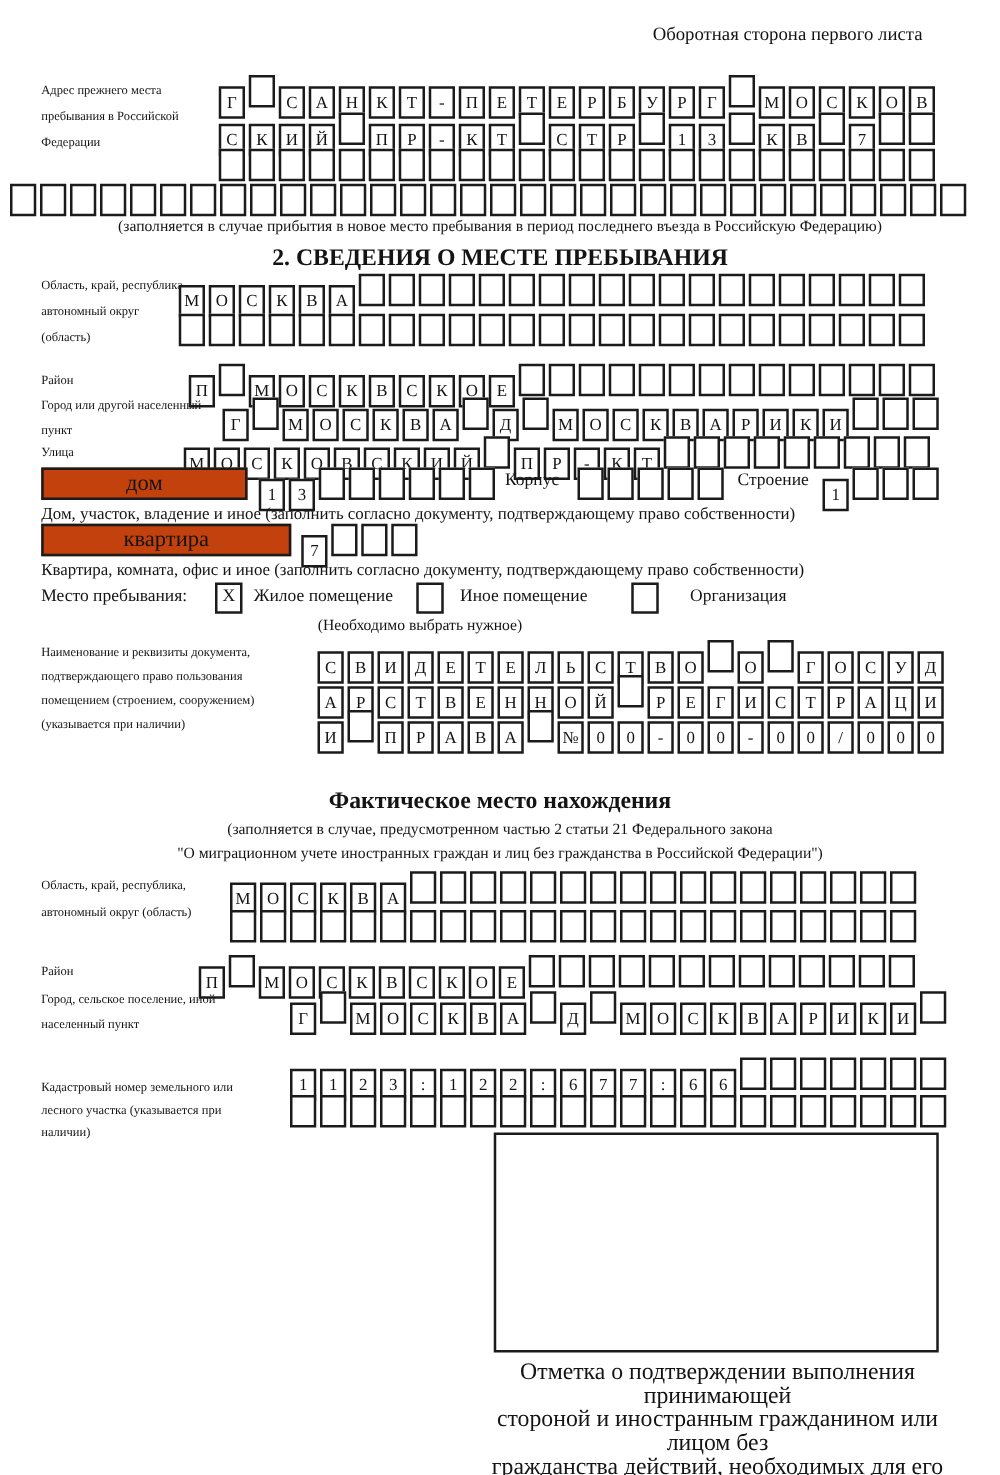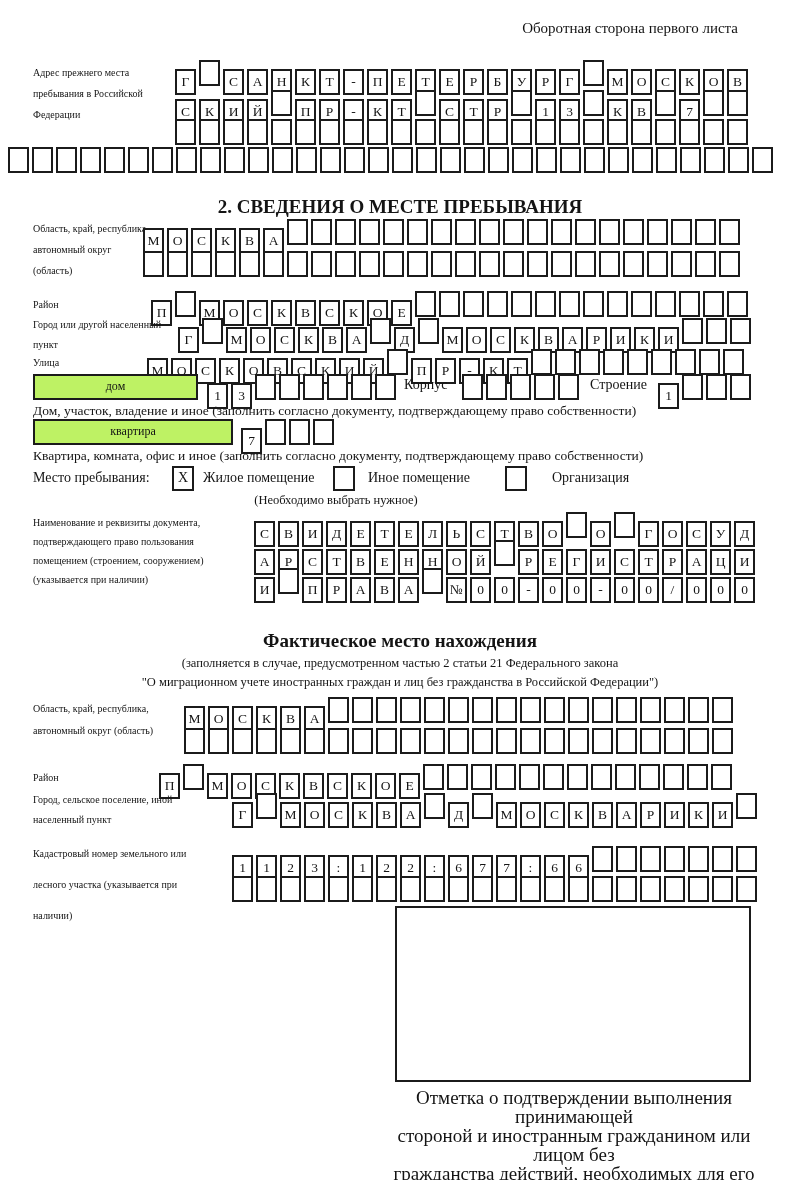--- a/index.html
+++ b/index.html
@@ -8,39 +8,40 @@
   .lbl{position:absolute;font-size:10px;line-height:21px;color:#141414;}
   .cellrow{position:absolute;white-space:nowrap;font-size:0;}
   .cell{display:inline-block;box-sizing:border-box;width:21px;height:26px;
         border:2px solid #1b1b1b;margin-right:3px;text-align:center;
         font-size:13.5px;line-height:21px;color:#141414;background:#fff;}
   .title{position:absolute;left:0;width:100%;text-align:center;font-weight:bold;
          font-size:19px;color:#141414;}
   .note{position:absolute;left:0;width:100%;text-align:center;font-size:12.5px;color:#141414;}
   .caption{position:absolute;font-size:14px;white-space:nowrap;color:#141414;}
   .bigfield{position:absolute;box-sizing:border-box;height:26px;border:2px solid #1b1b1b;
-            text-align:center;font-size:12px;line-height:21px;background:#bef264;}
+            text-align:center;font-size:18px;line-height:21px;background:#c2410c;}
   .chk{position:absolute;box-sizing:border-box;width:22px;height:25px;border:2px solid #1b1b1b;
        text-align:center;font-size:14px;line-height:20px;background:#fff;}
   .stamp{position:absolute;box-sizing:border-box;border:2px solid #1b1b1b;background:#fff;}
   .stampnote{position:absolute;text-align:center;font-size:19px;line-height:19px;color:#141414;}
   .hdr{position:absolute;font-size:15px;color:#141414;white-space:nowrap;}
 </style>
 </head>
 <body>
 
 <div class="page">
 
   <div class="hdr" style="top:20px;right:62px;">Оборотная сторона первого листа</div>
 
   <div class="lbl" style="left:33px;top:62px;width:140px;">Адрес прежнего места пребывания в Российской Федерации</div>
   <div class="cellrow" style="left:175px;top:60px;"><span class="cell">Г</span><span class="cell"></span><span class="cell">С</span><span class="cell">А</span><span class="cell">Н</span><span class="cell">К</span><span class="cell">Т</span><span class="cell">-</span><span class="cell">П</span><span class="cell">Е</span><span class="cell">Т</span><span class="cell">Е</span><span class="cell">Р</span><span class="cell">Б</span><span class="cell">У</span><span class="cell">Р</span><span class="cell">Г</span><span class="cell"></span><span class="cell">М</span><span class="cell">О</span><span class="cell">С</span><span class="cell">К</span><span class="cell">О</span><span class="cell">В</span></div>
   <div class="cellrow" style="left:175px;top:90px;"><span class="cell">С</span><span class="cell">К</span><span class="cell">И</span><span class="cell">Й</span><span class="cell"></span><span class="cell">П</span><span class="cell">Р</span><span class="cell">-</span><span class="cell">К</span><span class="cell">Т</span><span class="cell"></span><span class="cell">С</span><span class="cell">Т</span><span class="cell">Р</span><span class="cell"></span><span class="cell">1</span><span class="cell">3</span><span class="cell"></span><span class="cell">К</span><span class="cell">В</span><span class="cell"></span><span class="cell">7</span><span class="cell"></span><span class="cell"></span></div>
   <div class="cellrow" style="left:175px;top:119px;"><span class="cell"></span><span class="cell"></span><span class="cell"></span><span class="cell"></span><span class="cell"></span><span class="cell"></span><span class="cell"></span><span class="cell"></span><span class="cell"></span><span class="cell"></span><span class="cell"></span><span class="cell"></span><span class="cell"></span><span class="cell"></span><span class="cell"></span><span class="cell"></span><span class="cell"></span><span class="cell"></span><span class="cell"></span><span class="cell"></span><span class="cell"></span><span class="cell"></span><span class="cell"></span><span class="cell"></span></div>
   <div class="cellrow" style="left:8px;top:147px;"><span class="cell"></span><span class="cell"></span><span class="cell"></span><span class="cell"></span><span class="cell"></span><span class="cell"></span><span class="cell"></span><span class="cell"></span><span class="cell"></span><span class="cell"></span><span class="cell"></span><span class="cell"></span><span class="cell"></span><span class="cell"></span><span class="cell"></span><span class="cell"></span><span class="cell"></span><span class="cell"></span><span class="cell"></span><span class="cell"></span><span class="cell"></span><span class="cell"></span><span class="cell"></span><span class="cell"></span><span class="cell"></span><span class="cell"></span><span class="cell"></span><span class="cell"></span><span class="cell"></span><span class="cell"></span><span class="cell"></span><span class="cell"></span></div>
+  <div class="note" style="top:174px;">(заполняется в случае прибытия в новое место пребывания в период последнего въезда в Российскую Федерацию)</div>
 
   <div class="title" style="top:196px;">2. СВЕДЕНИЯ О МЕСТЕ ПРЕБЫВАНИЯ</div>
 
   <div class="lbl" style="left:33px;top:218px;width:120px;">Область, край, республика, автономный округ (область)</div>
   <div class="cellrow" style="left:143px;top:219px;"><span class="cell">М</span><span class="cell">О</span><span class="cell">С</span><span class="cell">К</span><span class="cell">В</span><span class="cell">А</span><span class="cell"></span><span class="cell"></span><span class="cell"></span><span class="cell"></span><span class="cell"></span><span class="cell"></span><span class="cell"></span><span class="cell"></span><span class="cell"></span><span class="cell"></span><span class="cell"></span><span class="cell"></span><span class="cell"></span><span class="cell"></span><span class="cell"></span><span class="cell"></span><span class="cell"></span><span class="cell"></span><span class="cell"></span></div>
   <div class="cellrow" style="left:143px;top:251px;"><span class="cell"></span><span class="cell"></span><span class="cell"></span><span class="cell"></span><span class="cell"></span><span class="cell"></span><span class="cell"></span><span class="cell"></span><span class="cell"></span><span class="cell"></span><span class="cell"></span><span class="cell"></span><span class="cell"></span><span class="cell"></span><span class="cell"></span><span class="cell"></span><span class="cell"></span><span class="cell"></span><span class="cell"></span><span class="cell"></span><span class="cell"></span><span class="cell"></span><span class="cell"></span><span class="cell"></span><span class="cell"></span></div>
 
   <div class="lbl" style="left:33px;top:294px;">Район</div>
   <div class="cellrow" style="left:151px;top:291px;"><span class="cell">П</span><span class="cell"></span><span class="cell">М</span><span class="cell">О</span><span class="cell">С</span><span class="cell">К</span><span class="cell">В</span><span class="cell">С</span><span class="cell">К</span><span class="cell">О</span><span class="cell">Е</span><span class="cell"></span><span class="cell"></span><span class="cell"></span><span class="cell"></span><span class="cell"></span><span class="cell"></span><span class="cell"></span><span class="cell"></span><span class="cell"></span><span class="cell"></span><span class="cell"></span><span class="cell"></span><span class="cell"></span><span class="cell"></span></div>
 
@@ -83,21 +84,21 @@
   <div class="lbl" style="left:33px;top:698px;width:130px;line-height:22px;">Область, край, республика, автономный округ (область)</div>
   <div class="cellrow" style="left:184px;top:697px;"><span class="cell">М</span><span class="cell">О</span><span class="cell">С</span><span class="cell">К</span><span class="cell">В</span><span class="cell">А</span><span class="cell"></span><span class="cell"></span><span class="cell"></span><span class="cell"></span><span class="cell"></span><span class="cell"></span><span class="cell"></span><span class="cell"></span><span class="cell"></span><span class="cell"></span><span class="cell"></span><span class="cell"></span><span class="cell"></span><span class="cell"></span><span class="cell"></span><span class="cell"></span><span class="cell"></span></div>
   <div class="cellrow" style="left:184px;top:728px;"><span class="cell"></span><span class="cell"></span><span class="cell"></span><span class="cell"></span><span class="cell"></span><span class="cell"></span><span class="cell"></span><span class="cell"></span><span class="cell"></span><span class="cell"></span><span class="cell"></span><span class="cell"></span><span class="cell"></span><span class="cell"></span><span class="cell"></span><span class="cell"></span><span class="cell"></span><span class="cell"></span><span class="cell"></span><span class="cell"></span><span class="cell"></span><span class="cell"></span><span class="cell"></span></div>
 
   <div class="lbl" style="left:33px;top:767px;">Район</div>
   <div class="cellrow" style="left:159px;top:764px;"><span class="cell">П</span><span class="cell"></span><span class="cell">М</span><span class="cell">О</span><span class="cell">С</span><span class="cell">К</span><span class="cell">В</span><span class="cell">С</span><span class="cell">К</span><span class="cell">О</span><span class="cell">Е</span><span class="cell"></span><span class="cell"></span><span class="cell"></span><span class="cell"></span><span class="cell"></span><span class="cell"></span><span class="cell"></span><span class="cell"></span><span class="cell"></span><span class="cell"></span><span class="cell"></span><span class="cell"></span><span class="cell"></span></div>
 
   <div class="lbl" style="left:33px;top:790px;width:190px;line-height:20px;">Город, сельское поселение, иной населенный пункт</div>
   <div class="cellrow" style="left:232px;top:793px;"><span class="cell">Г</span><span class="cell"></span><span class="cell">М</span><span class="cell">О</span><span class="cell">С</span><span class="cell">К</span><span class="cell">В</span><span class="cell">А</span><span class="cell"></span><span class="cell">Д</span><span class="cell"></span><span class="cell">М</span><span class="cell">О</span><span class="cell">С</span><span class="cell">К</span><span class="cell">В</span><span class="cell">А</span><span class="cell">Р</span><span class="cell">И</span><span class="cell">К</span><span class="cell">И</span><span class="cell"></span></div>
 
-  <div class="lbl" style="left:33px;top:838px;width:170px;line-height:31px;">Кадастровый номер земельного или лесного участка (указывается при наличии)</div>
+  <div class="lbl" style="left:33px;top:862px;width:170px;line-height:18px;">Кадастровый номер земельного или лесного участка (указывается при наличии)</div>
   <div class="cellrow" style="left:232px;top:846px;"><span class="cell">1</span><span class="cell">1</span><span class="cell">2</span><span class="cell">3</span><span class="cell">:</span><span class="cell">1</span><span class="cell">2</span><span class="cell">2</span><span class="cell">:</span><span class="cell">6</span><span class="cell">7</span><span class="cell">7</span><span class="cell">:</span><span class="cell">6</span><span class="cell">6</span><span class="cell"></span><span class="cell"></span><span class="cell"></span><span class="cell"></span><span class="cell"></span><span class="cell"></span><span class="cell"></span></div>
   <div class="cellrow" style="left:232px;top:876px;"><span class="cell"></span><span class="cell"></span><span class="cell"></span><span class="cell"></span><span class="cell"></span><span class="cell"></span><span class="cell"></span><span class="cell"></span><span class="cell"></span><span class="cell"></span><span class="cell"></span><span class="cell"></span><span class="cell"></span><span class="cell"></span><span class="cell"></span><span class="cell"></span><span class="cell"></span><span class="cell"></span><span class="cell"></span><span class="cell"></span><span class="cell"></span><span class="cell"></span></div>
 
   <div class="stamp" style="left:395px;top:906px;width:356px;height:176px;"></div>
   <div class="stampnote" style="left:390px;top:1088px;width:368px;">
     <div>Отметка о подтверждении выполнения принимающей</div>
     <div>стороной и иностранным гражданином или лицом без</div>
     <div>гражданства действий, необходимых для его постановки</div>
     <div>на учет по месту пребывания</div>
   </div>

